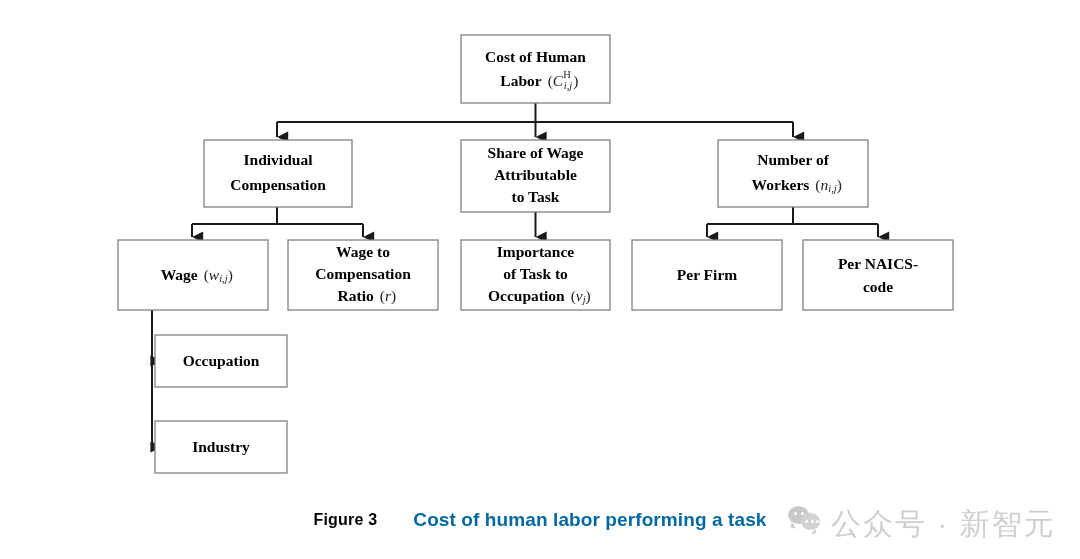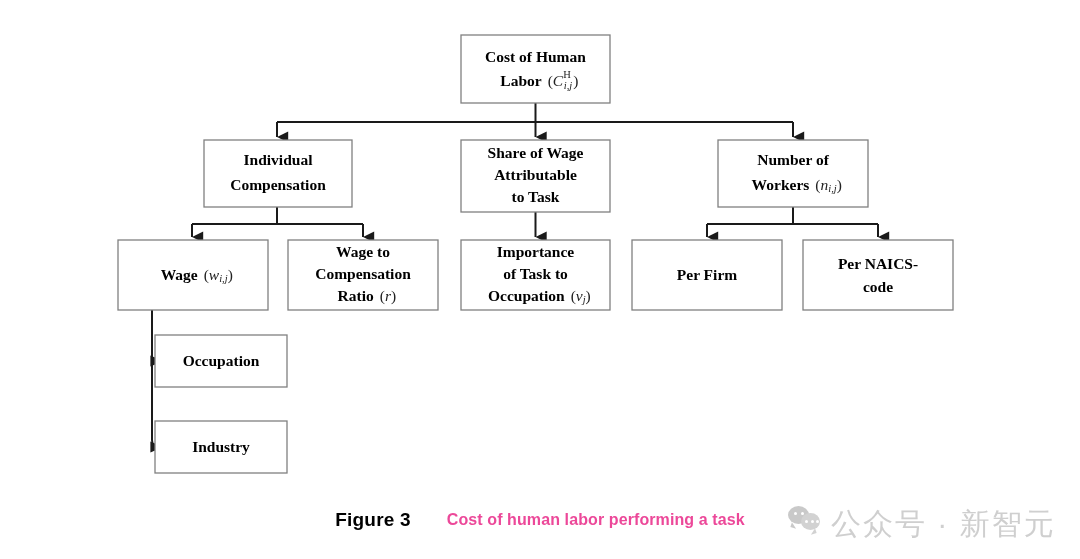--- a/index.html
+++ b/index.html
@@ -78,30 +78,30 @@
     width: 1080px;
     height: 40px;
     display: flex;
     align-items: center;
     justify-content: center;
     gap: 0px;
   }
   .caption-label {
     font-family: "Liberation Sans", sans-serif;
     font-weight: bold;
-    font-size: 19px;
+    font-size: 16px;
     color: #000000;
     letter-spacing: 0.2px;
   }
   .caption-gap { width: 36px; }
   .caption-title {
     font-family: "Liberation Sans", sans-serif;
     font-weight: bold;
-    font-size: 16px;
-    color: #ec4899;
+    font-size: 19px;
+    color: #0369a1;
     letter-spacing: 0.1px;
   }
 
   
   #watermark {
     position: absolute;
     left: 788px;
     top: 498px;
     display: flex;
     align-items: center;

